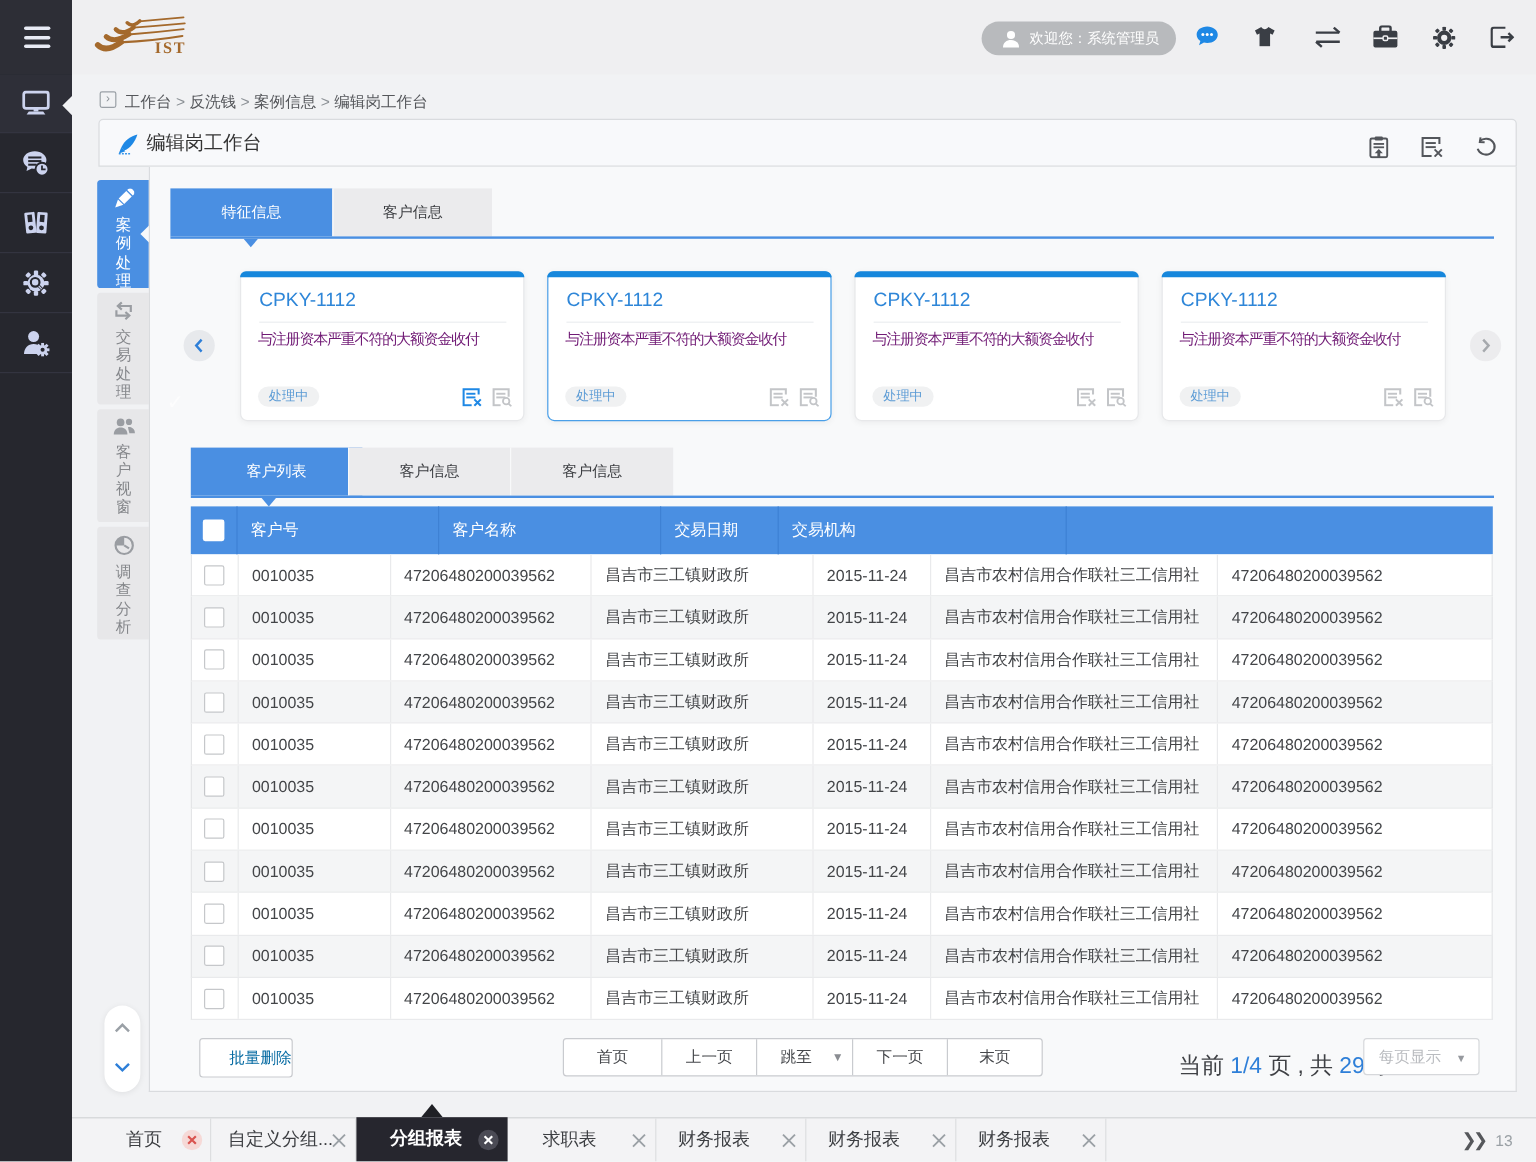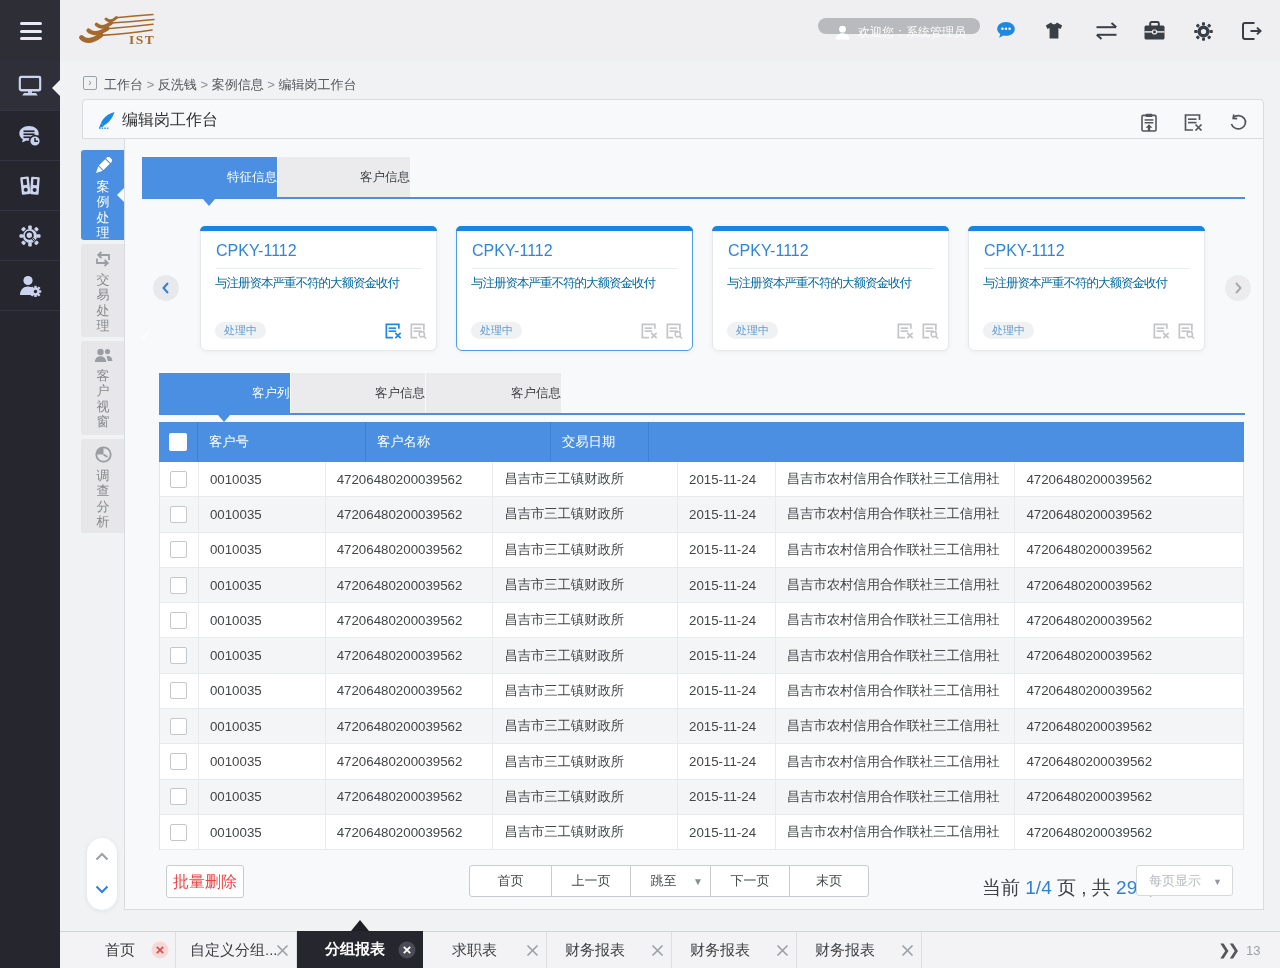--- a/index.html
+++ b/index.html
@@ -8,52 +8,52 @@
 
 #sidebar{position:absolute;left:0;top:0;width:60px;height:968px;background:#26272e}
 #sbtop{position:absolute;left:0;top:0;width:60px;height:62px;background:#2d2e36}
 .hbar{position:absolute;left:20px;width:22px;height:3.4px;border-radius:2px;background:#e8ebf5}
 .navitem{position:absolute;left:0;width:60px;height:49px;border-bottom:1px solid #333440}
 .navitem svg{position:absolute;left:50%;top:50%;transform:translate(-50%,-50%)}
 #notch{position:absolute;left:52px;top:80px;width:0;height:0;border-top:8px solid transparent;border-bottom:8px solid transparent;border-right:8px solid #f1f2f4}
 
 #header{position:absolute;left:60px;top:0;width:1220px;height:62px;background:#efeff1}
 #apptitle{position:absolute;left:112px;top:0;height:62px;line-height:63px;font-size:21px;font-weight:700;color:#1c1c1e;letter-spacing:1px}
-#pill{position:absolute;left:758px;top:18px;width:162px;height:16px;border-radius:14px;background:#b8babd;color:#fff;font-size:13px;line-height:28px}
+#pill{position:absolute;left:758px;top:18px;width:162px;height:28px;border-radius:14px;background:#b8babd;color:#fff;font-size:13px;line-height:28px}
 #pill span{margin-left:40px;font-size:12px}
 .hicon{position:absolute;top:0}
 
 #bc{position:absolute;left:104px;top:76px;font-size:13px;color:#54565a}
 #bcbox{position:absolute;left:83px;top:76px;width:14px;height:14px;border:1px solid #9aa0a6;border-radius:2px;color:#8a9096;font-size:10px;line-height:12px;text-align:center}
 
 #ptitle{position:absolute;left:82px;top:99px;width:1182px;height:40px;background:#f8f9fb;border:1px solid #d9dbde;border-radius:4px 4px 0 0}
 #ptext{position:absolute;left:39px;top:0;height:38px;line-height:40px;font-size:16px;color:#333}
 
 .vtab{position:absolute;left:81px;width:44px;border-radius:3px 0 0 3px;text-align:center}
 .vtab .vtxt{font-size:13px;line-height:15.3px;display:block;margin-top:1px}
 .vtab svg{margin-top:7px}
 #vtab1{top:150px;height:90px;background:#4a8fe2;color:#fff}
 #vtab2{top:244px;height:93px;background:#e7e7e9;color:#85878b}
 #vtab3{top:341px;height:94px;background:#e7e7e9;color:#85878b}
 #vtab4{top:439px;height:94px;background:#e7e7e9;color:#85878b}
 #vnotch{position:absolute;left:117px;top:187px;width:0;height:0;border-top:8px solid transparent;border-bottom:8px solid transparent;border-right:8px solid #f8f9fa}
 
 #pbody{position:absolute;left:124px;top:139px;width:1140px;height:771px;background:#f8f9fa;border:1px solid #d9dbde;border-top:none}
 
-.htab{position:absolute;top:157px;height:40px;text-align:right;line-height:40px;font-size:12.5px}
+.htab{position:absolute;top:157px;height:40px;text-align:center;line-height:40px;font-size:12.5px}
 .htab.on{background:#4a8fe2;color:#fff}
 .htab.off{background:#ebebed;color:#3c3e42}
 .tabnotch{position:absolute;width:0;height:0;border-left:6px solid transparent;border-right:6px solid transparent;border-top:7px solid #4a8fe2}
 .blueline{position:absolute;height:2px;background:#4a8fe2}
 
 .card{position:absolute;top:226px;width:237px;height:125px;background:#fff;border:1px solid #e7e8ea;border-radius:6px;box-shadow:0 1px 5px rgba(0,0,0,.05)}
 .card .bar{position:absolute;left:-1px;top:-1px;width:237px;height:5px;background:#1687dc;border-radius:6px 6px 0 0}
 .card .ct{position:absolute;left:15px;top:15px;font-size:16px;color:#2e86d8}
 .card .dv{position:absolute;left:15px;right:14px;top:41px;height:1px;background:#eceef0}
-.card .cd{position:absolute;left:14px;top:48px;font-size:12.5px;color:#0369a1;letter-spacing:-1px;white-space:nowrap}
+.card .cd{position:absolute;left:14px;top:48px;font-size:12.5px;color:#701a75;letter-spacing:-1px;white-space:nowrap}
 .card .st{position:absolute;left:14px;top:95px;height:17px;line-height:17px;padding:0 9px;border-radius:9px;background:#f0f1f2;color:#5b9bd5;font-size:11px}
 .card .ic1{position:absolute;left:184px;top:96px}
 .card .ic2{position:absolute;left:209px;top:96px}
 .cirbtn{position:absolute;width:26px;height:26px;border-radius:50%;text-align:center}
 
 #tbl{position:absolute;left:159px;top:422px;width:1085px}
 #thead{display:flex;height:40px;background:#4a8fe2;color:#fff;font-size:13.3px}
 #thead .th{border-right:1px solid #3e81d4;display:flex;align-items:center}
 .tr{display:flex;height:35.3px;background:#fff;border-bottom:1px solid #e9eaec;border-left:1px solid #e4e5e7;border-right:1px solid #e4e5e7}
 .tr:nth-child(even){background:#f4f5f6}
@@ -61,21 +61,21 @@
 .td:last-child{border-right:none}
 .c0{width:39px;justify-content:center}
 .c1{width:127px;padding-left:11px}
 .c2{width:168px;padding-left:11px}
 .c3{width:185px;padding-left:11px}
 .c4{width:98px;padding-left:11px}
 .c5{width:240px;padding-left:11px}
 .c6{width:228px;padding-left:11px}
 .cb{width:17px;height:17px;background:#fff;border:1px solid #c5c7ca;border-radius:2px}
 
-.pgbtn{position:absolute;top:866px;height:32px;background:#fff;border:1px solid #c9cbcf;border-radius:3px;font-size:16px;color:#ef4444;text-align:center;line-height:30px}
+.pgbtn{position:absolute;top:866px;height:32px;background:#fff;border:1px solid #c9cbcf;border-radius:3px;font-size:13px;color:#0369a1;text-align:right;line-height:30px}
 #pggroup{position:absolute;left:469px;top:865px;height:32px;display:flex;border:1px solid #c9cbcf;border-radius:3px;background:#fff}
 #pggroup .pb{height:30px;line-height:30px;text-align:center;font-size:13px;color:#45474b;border-right:1px solid #c9cbcf}
 #pggroup .pb:last-child{border-right:none}
 #pginfo{position:absolute;top:875px;font-size:19px;color:#3f4145}
 #pgsize{position:absolute;left:1136px;top:865px;width:97px;height:31px;border:1px solid #d6d8db;border-radius:3px;background:#fff;font-size:13px;color:#b9bbbf;line-height:30px;padding-left:12px}
 
 #spill{position:absolute;left:87px;top:838px;width:30px;height:72px;background:#fff;border-radius:15px;box-shadow:0 1px 5px rgba(0,0,0,.08)}
 
 #bbar{position:absolute;left:60px;top:931px;width:1220px;height:37px;background:#f3f3f5;border-top:1px solid #d2d4d6}
 .btab{position:absolute;top:0;height:36px;border-right:1px solid #dddee0;font-size:15px;color:#3c3e42}
@@ -414,20 +414,21 @@
 <div class="tabnotch" style="left:218px;top:415px"></div>
 
 <div id="tbl">
   <div id="thead">
     <div class="th c0">
         <span style="width:18px;height:18px;background:#fff;display:block;border-radius:2px"></span>
       </div>
     <div class="th c2">客户号</div>
     <div class="th c3">客户名称</div>
     <div class="th c4">交易日期</div>
+    <div class="th c5">交易机构</div>
   </div>
   <div id="tbody">
   <div class="tr">
         <div class="td c0">
           <span class="cb"></span>
         </div>
         <div class="td c1">0010035</div>
         <div class="td c2">47206480200039562</div>
         <div class="td c3">昌吉市三工镇财政所</div>
         <div class="td c4">2015-11-24</div>

